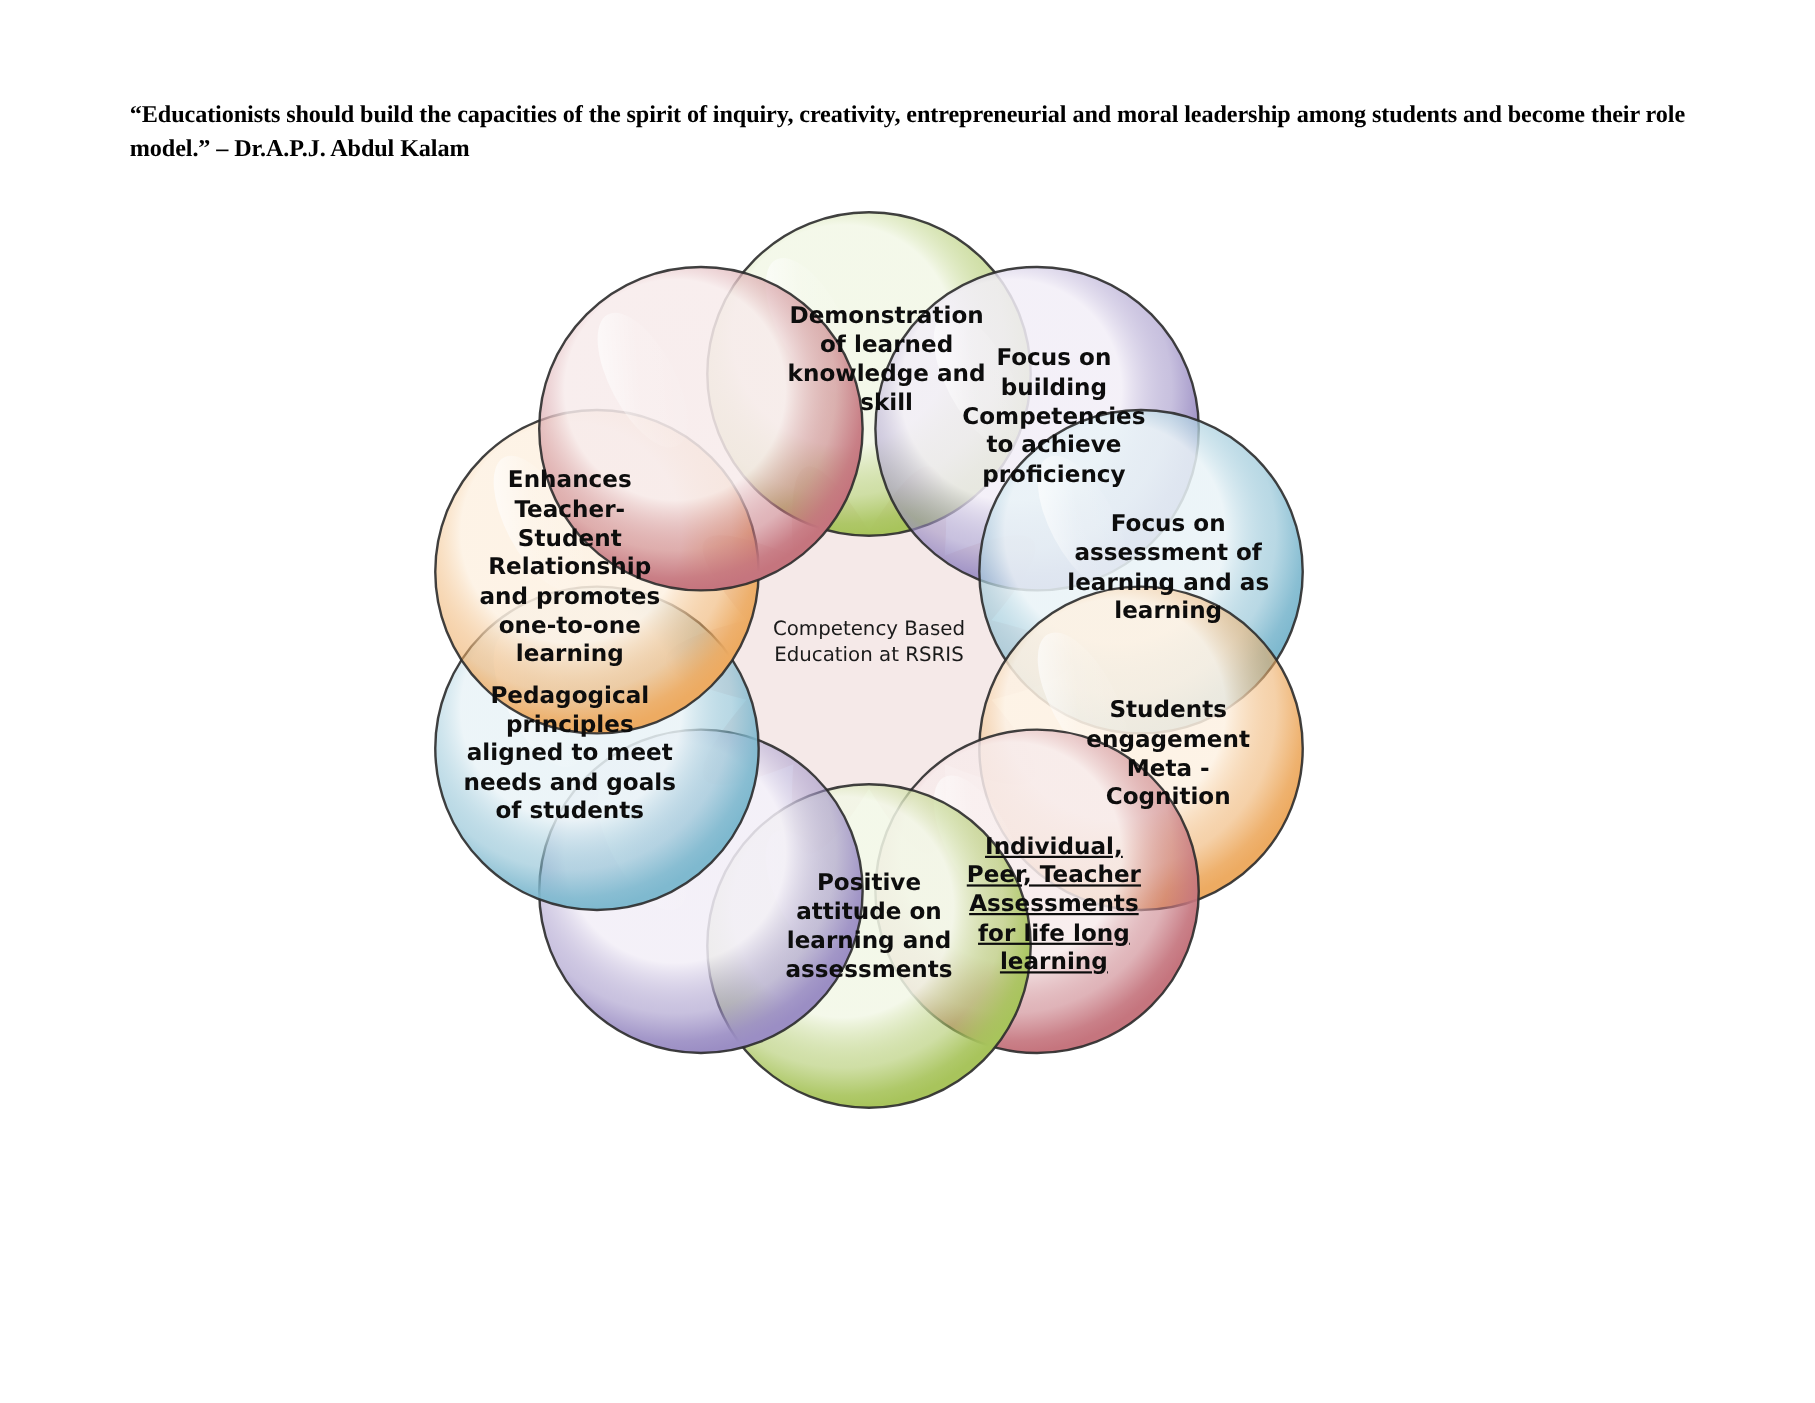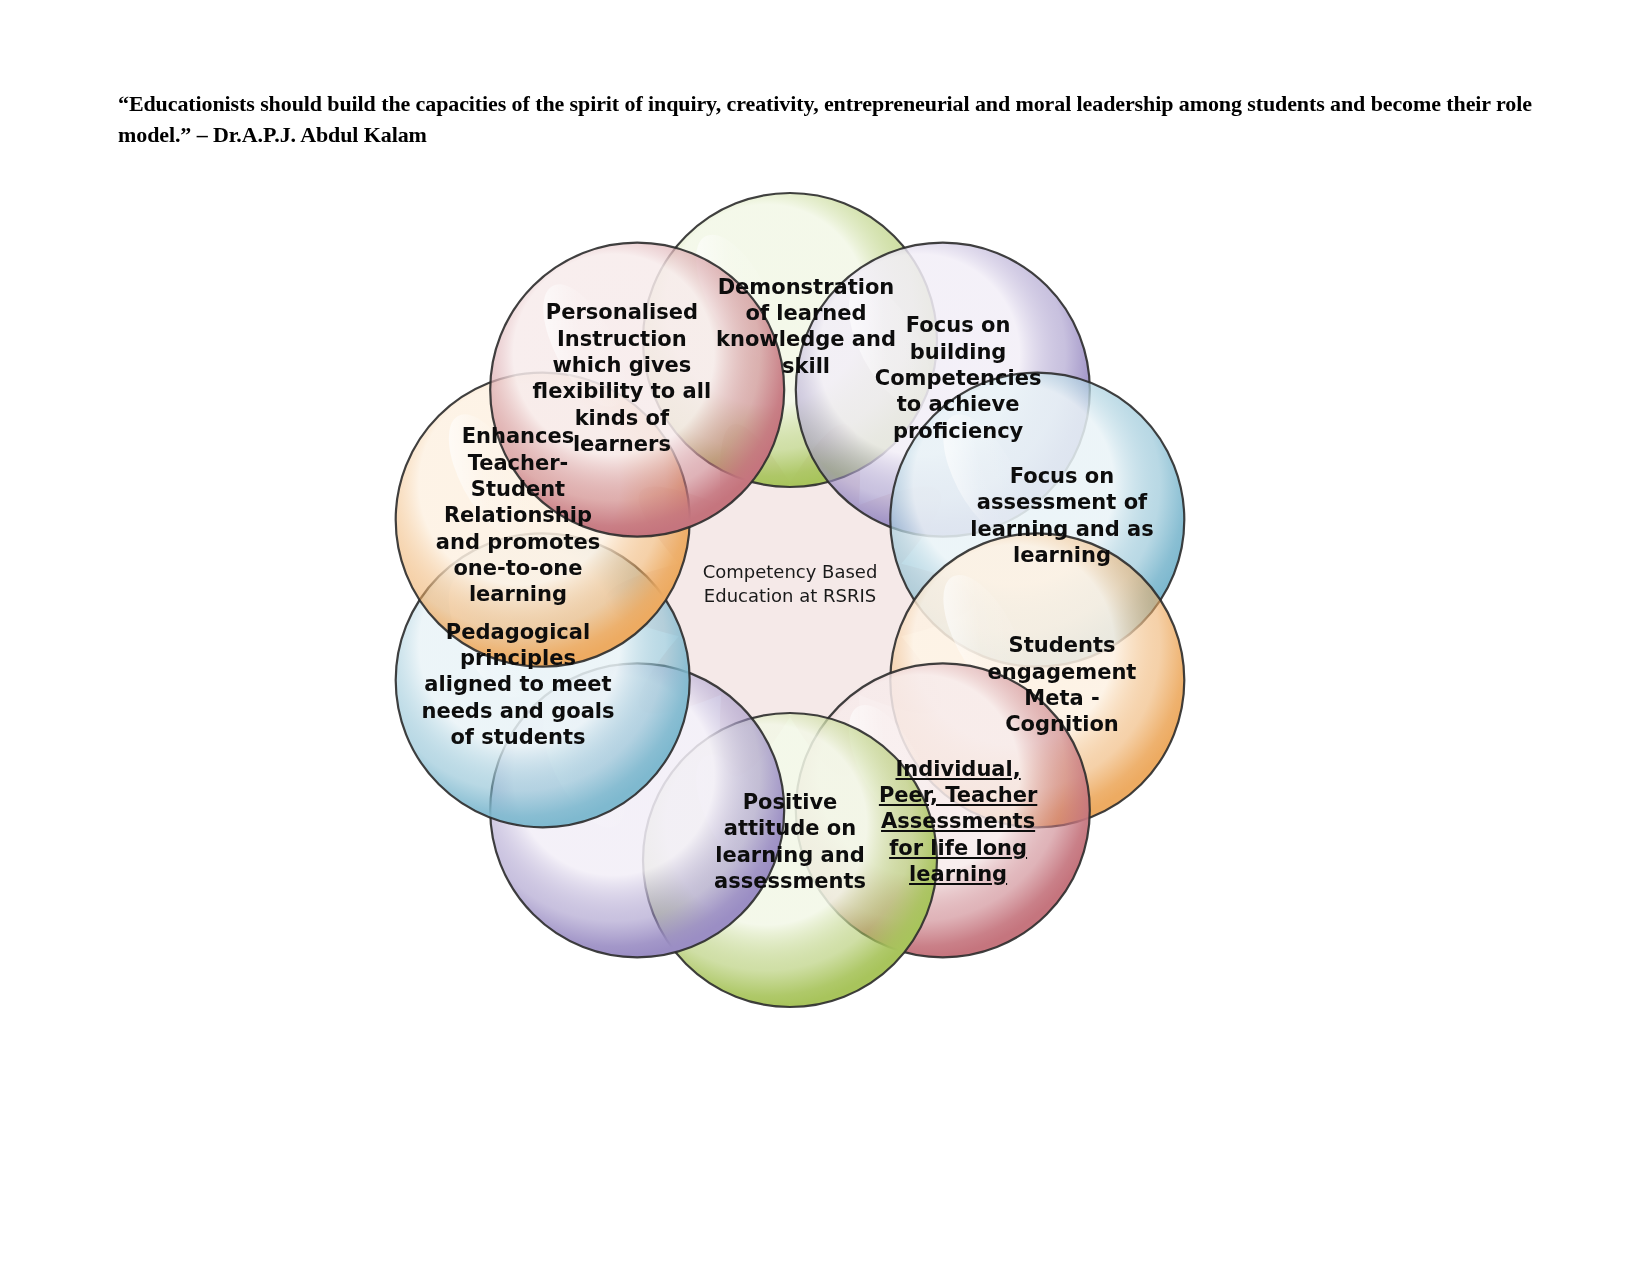--- a/index.html
+++ b/index.html
@@ -247,20 +247,14 @@
 aligned to meet
 needs and goals
 of students</div>
       <div class="bubble-label" style="width: 250px; left: 392.998px; top: 283.329px;">Enhances
 Teacher-
 Student
 Relationship
 and promotes
 one-to-one
 learning</div>
-      <div class="bubble-label" style="width: 250px; left: 496.893px; top: 159.329px;">Personalised
-Instruction
-which gives
-flexibility to all
-kinds of
-learners</div>
     </div>
 </div>
 
 </body></html>

